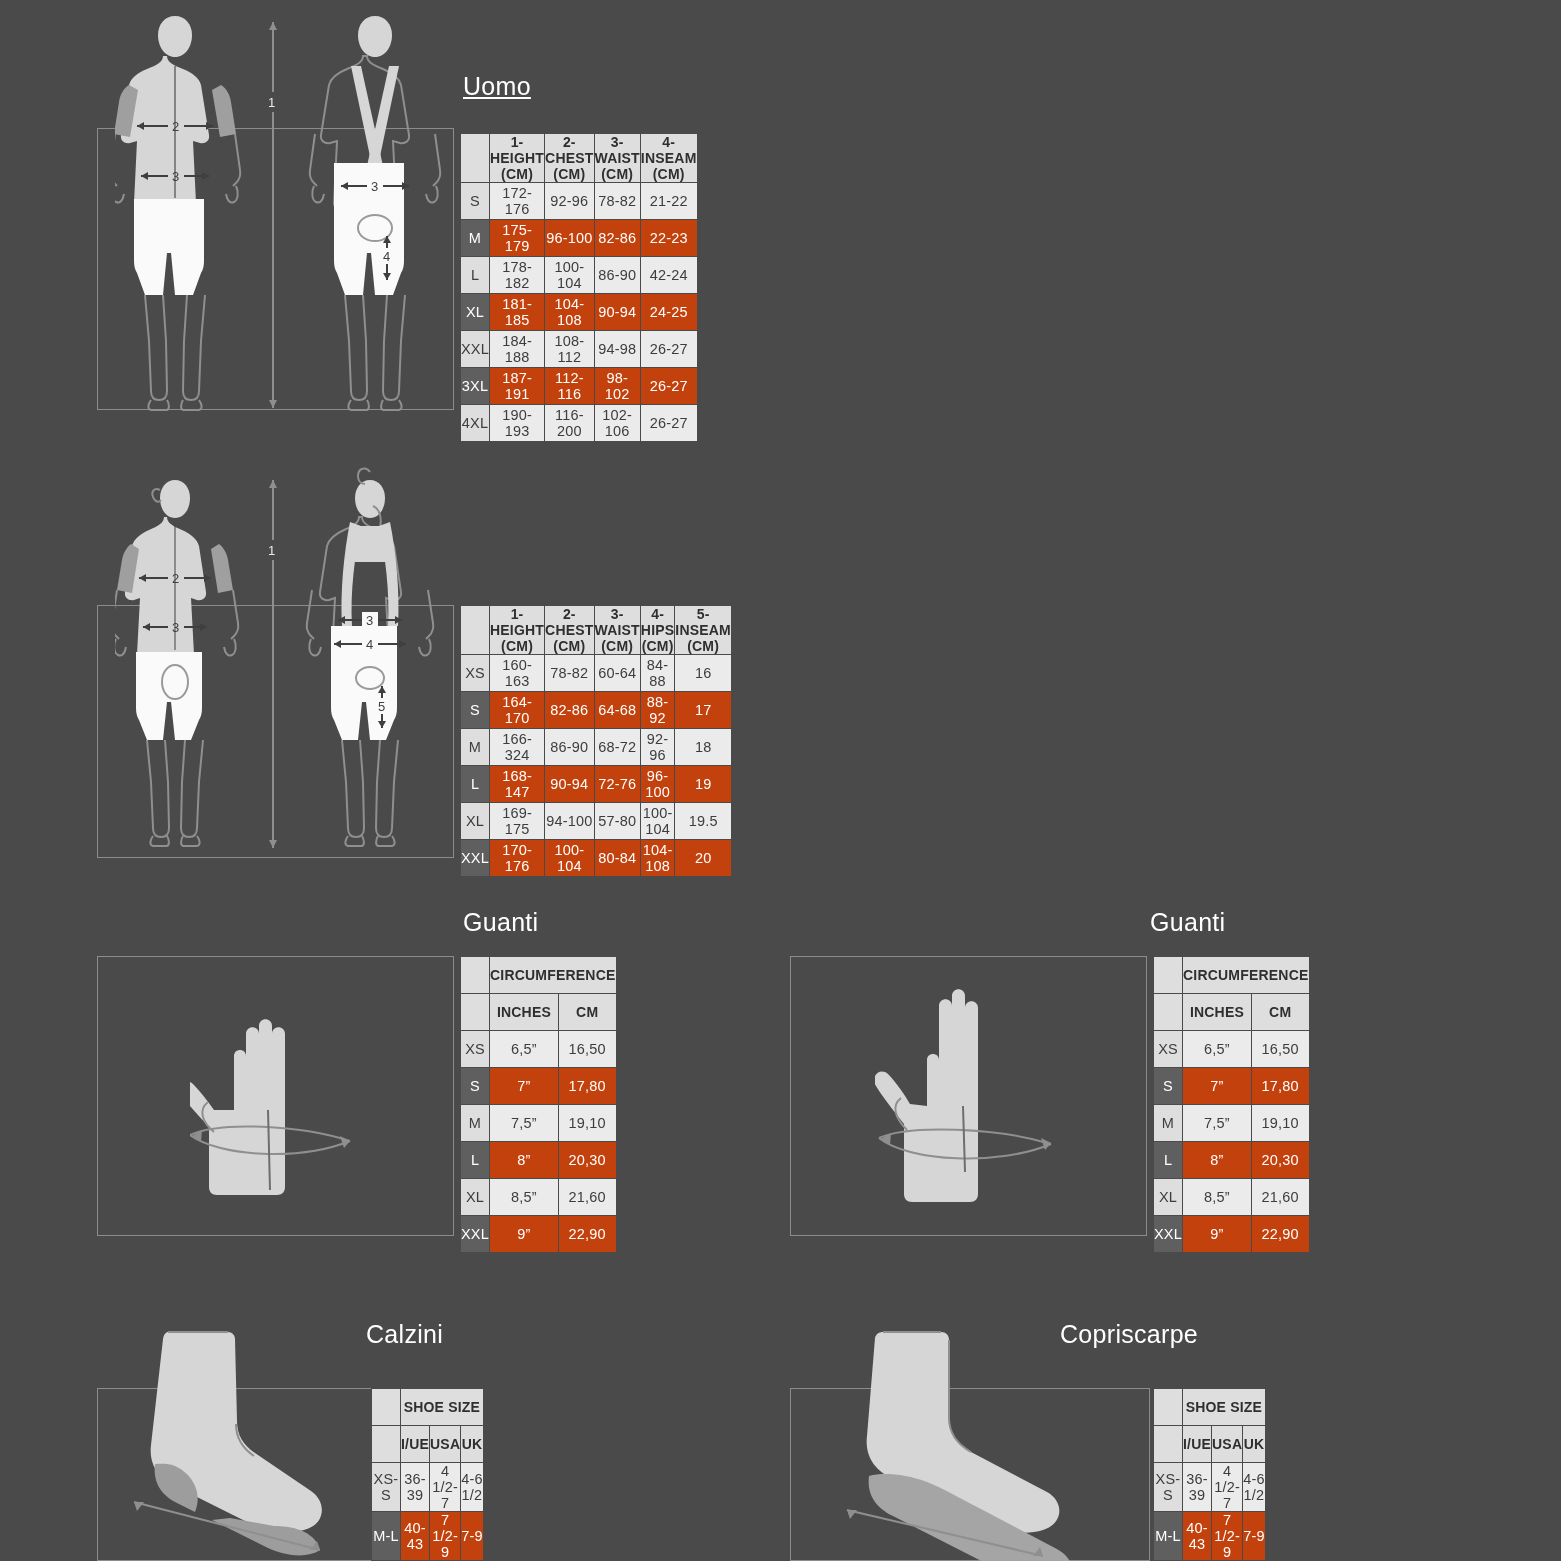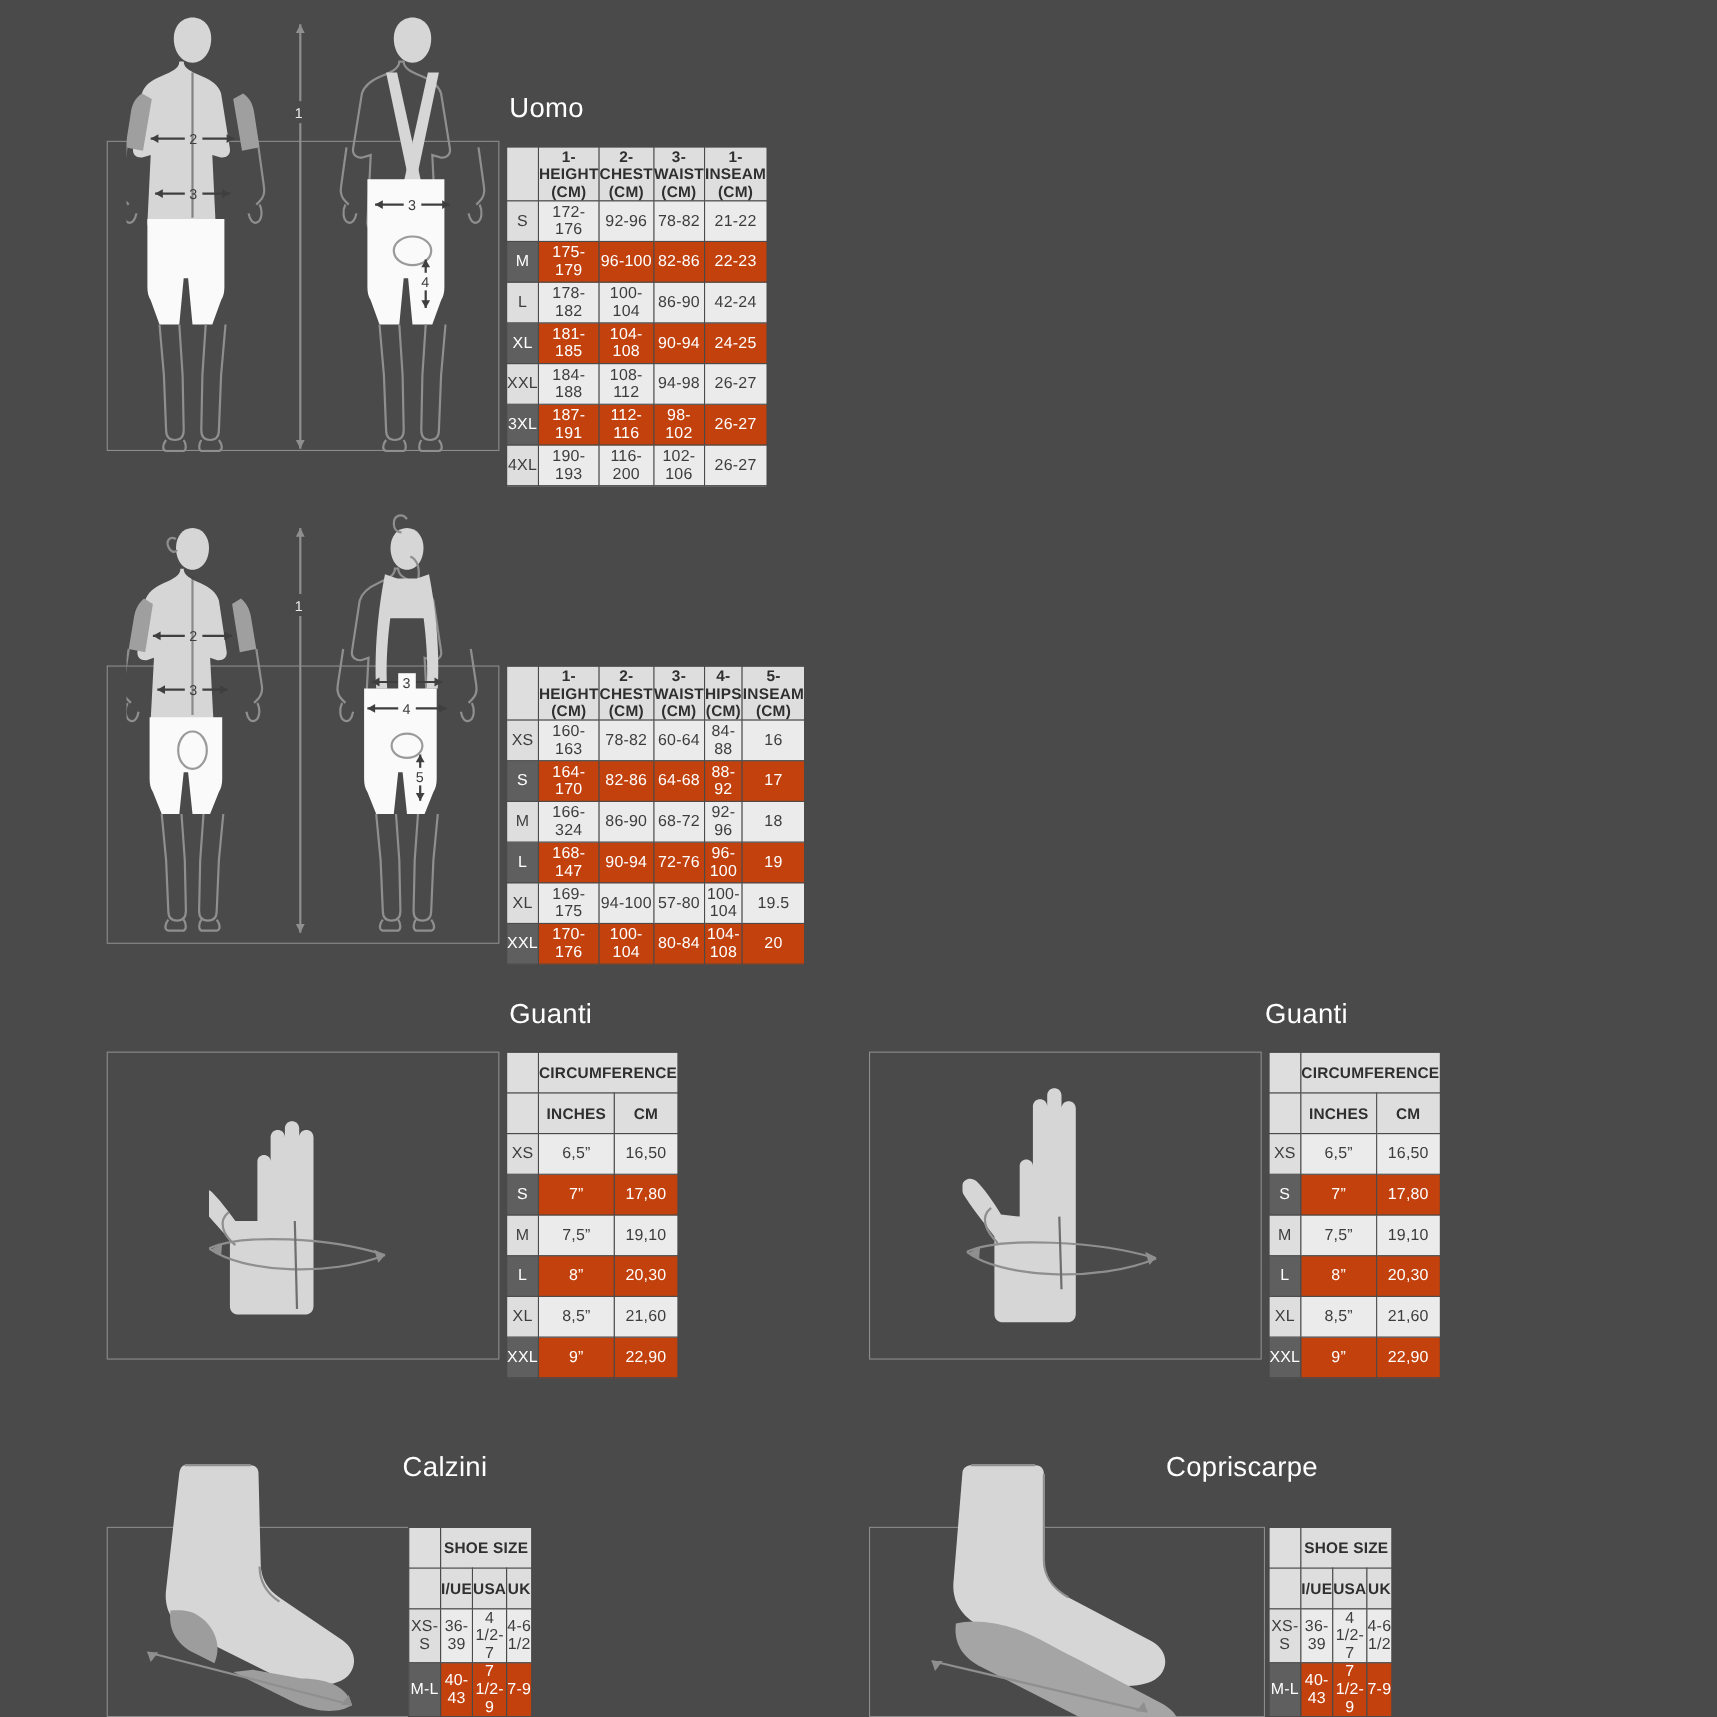--- a/index.html
+++ b/index.html
@@ -171,38 +171,38 @@
           <line class="arrow" x1="72" y1="228" x2="72" y2="272"></line>
           <polygon points="72,228 68,235 76,235" fill="#3f3f3f"></polygon>
           <polygon points="72,272 68,265 76,265" fill="#3f3f3f"></polygon>
           <rect x="64" y="240" width="16" height="16" fill="#fafafa"></rect>
           <text class="num" x="68" y="253">4</text>
         </g>
       </g>
     </svg>
   </div>
 
-  <div class="title" style="position:absolute; left:463px; top:84px;">Uomo</div>
+  <div class="title" style="position:absolute; left:463px; top:72px;text-decoration:underline;">Uomo</div>
 
   <div class="tbl-wrap" style="left:460px; top:133px;">
     <table class="sz">
       <colgroup>
         <col style="width:97px">
           <col style="width:182px">
           <col style="width:182px">
           <col style="width:182px">
           <col style="width:182px">
       </colgroup>
       <thead>
         <tr>
           <th class="blank"></th>
           <th>1- HEIGHT (CM)</th>
           <th>2- CHEST (CM)</th>
           <th>3- WAIST (CM)</th>
-          <th>1- INSEAM (CM)</th>
+          <th>4- INSEAM (CM)</th>
         </tr>
       </thead>
       <tbody>
         <tr class="light">
           <td class="lbl">S</td>
           <td>172-176</td>
           <td>92-96</td>
           <td>78-82</td>
           <td>21-22</td>
         </tr>

